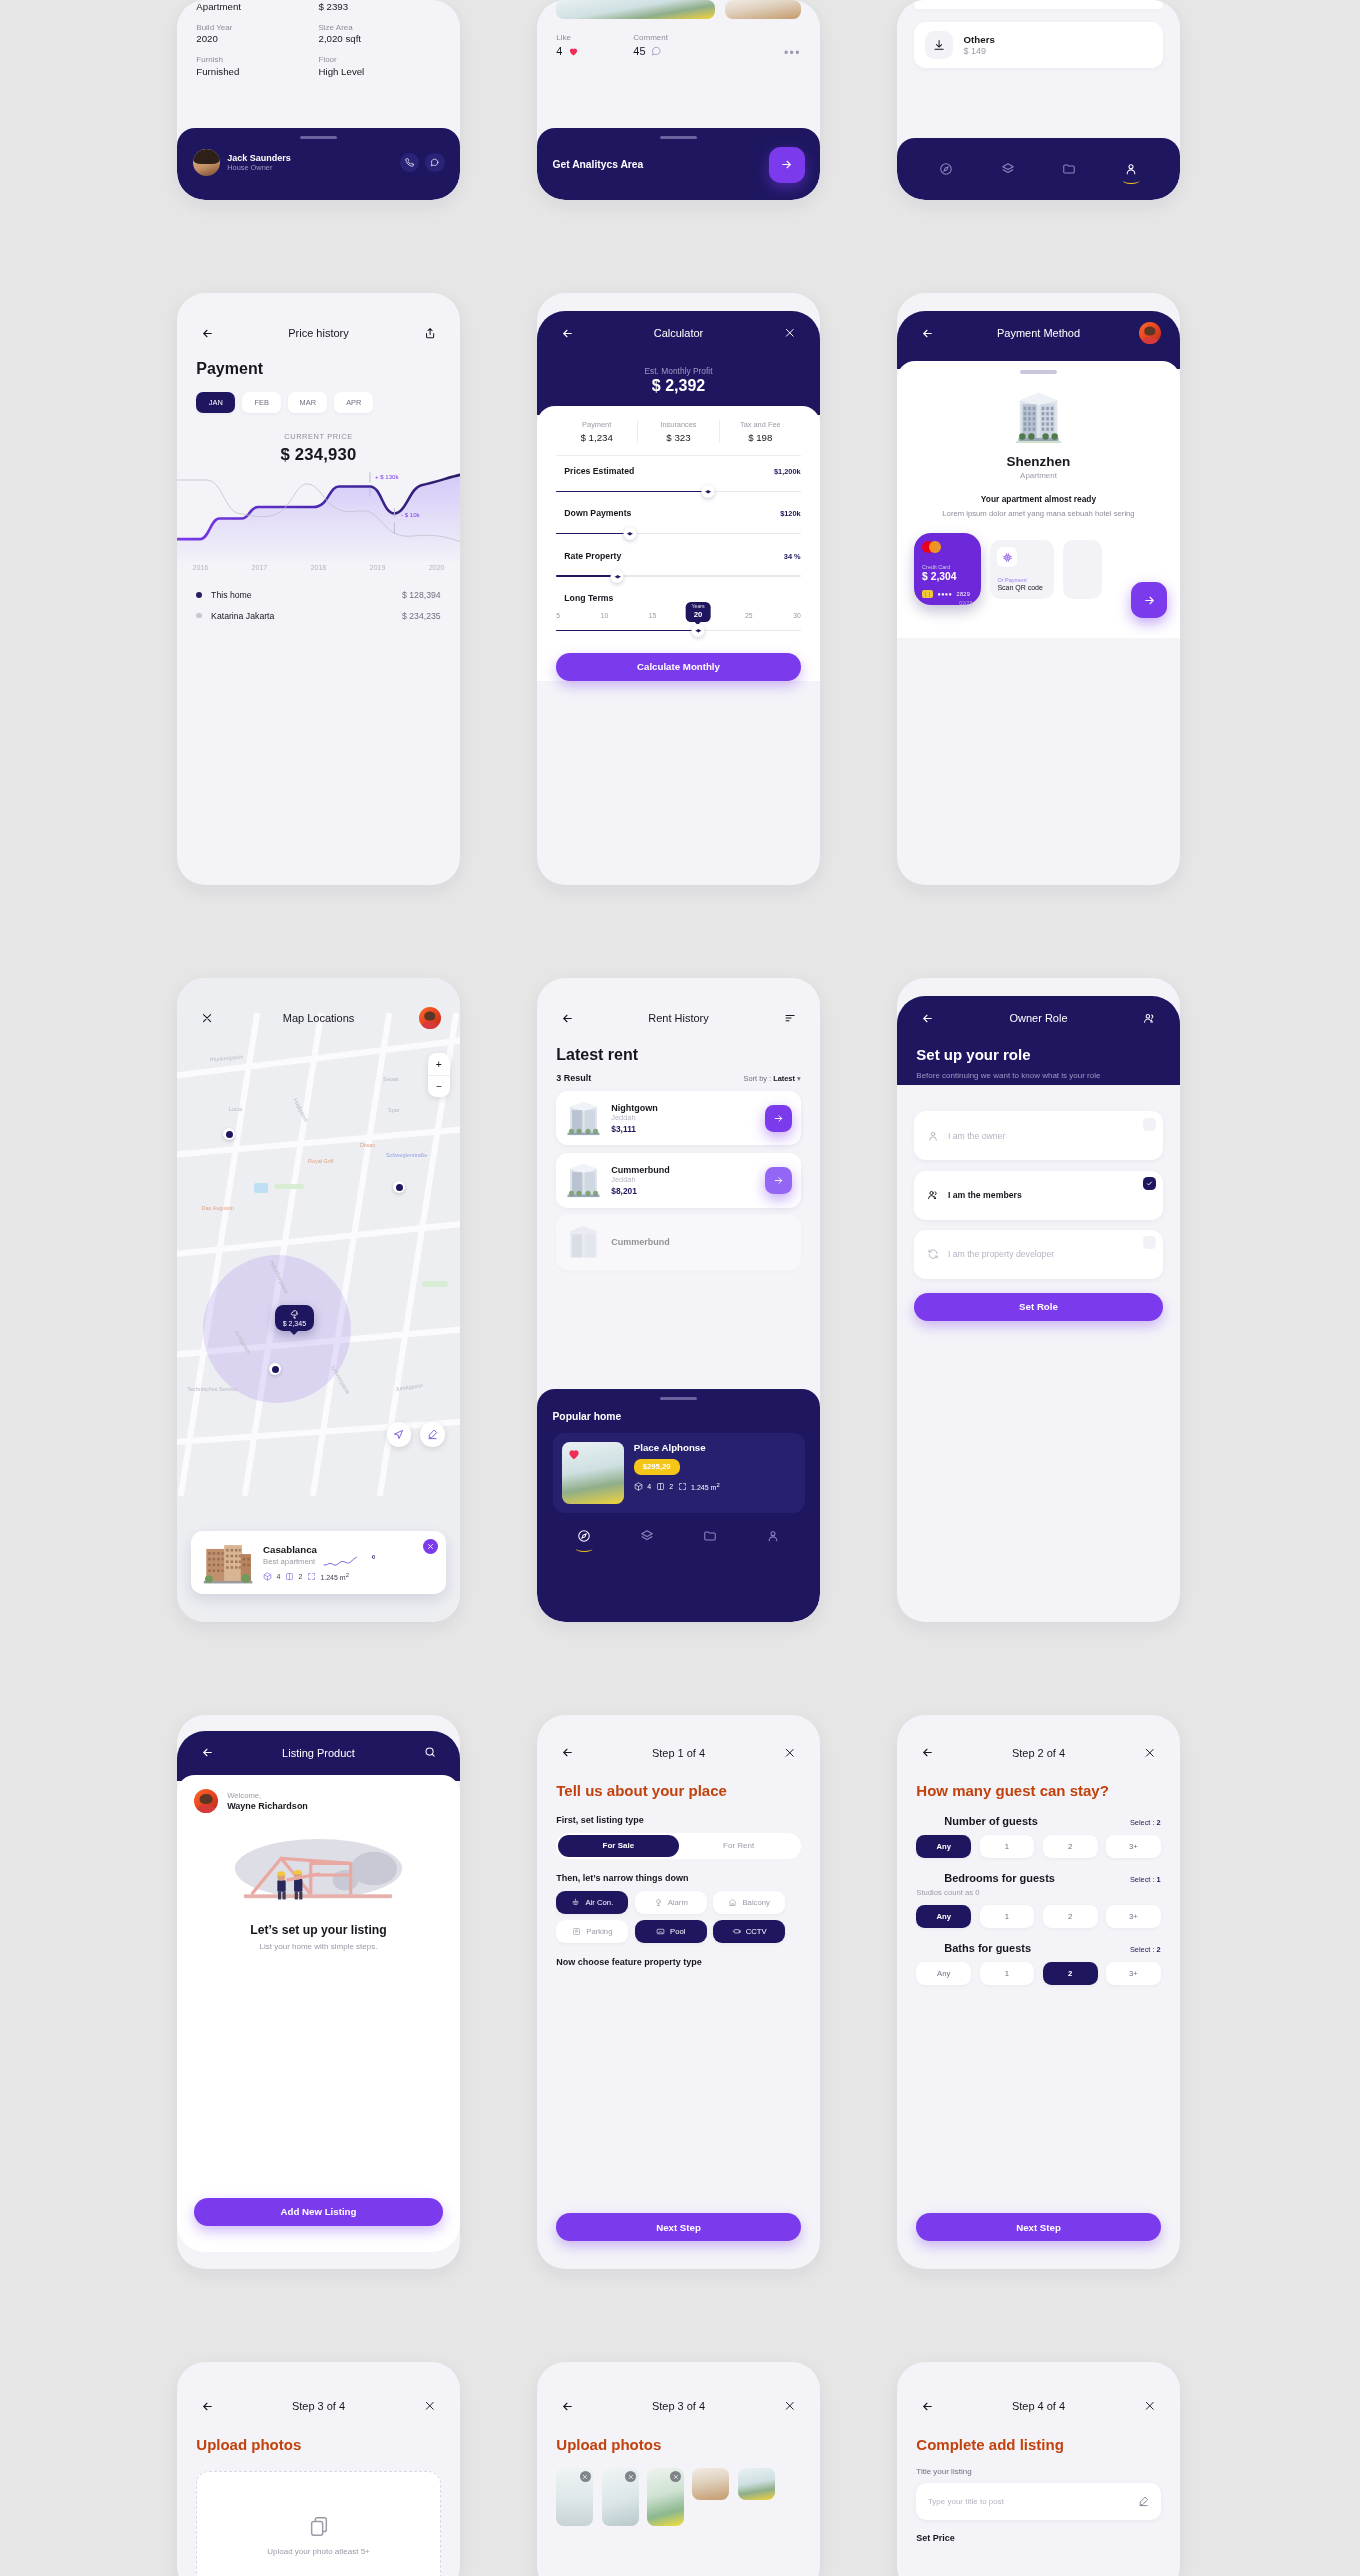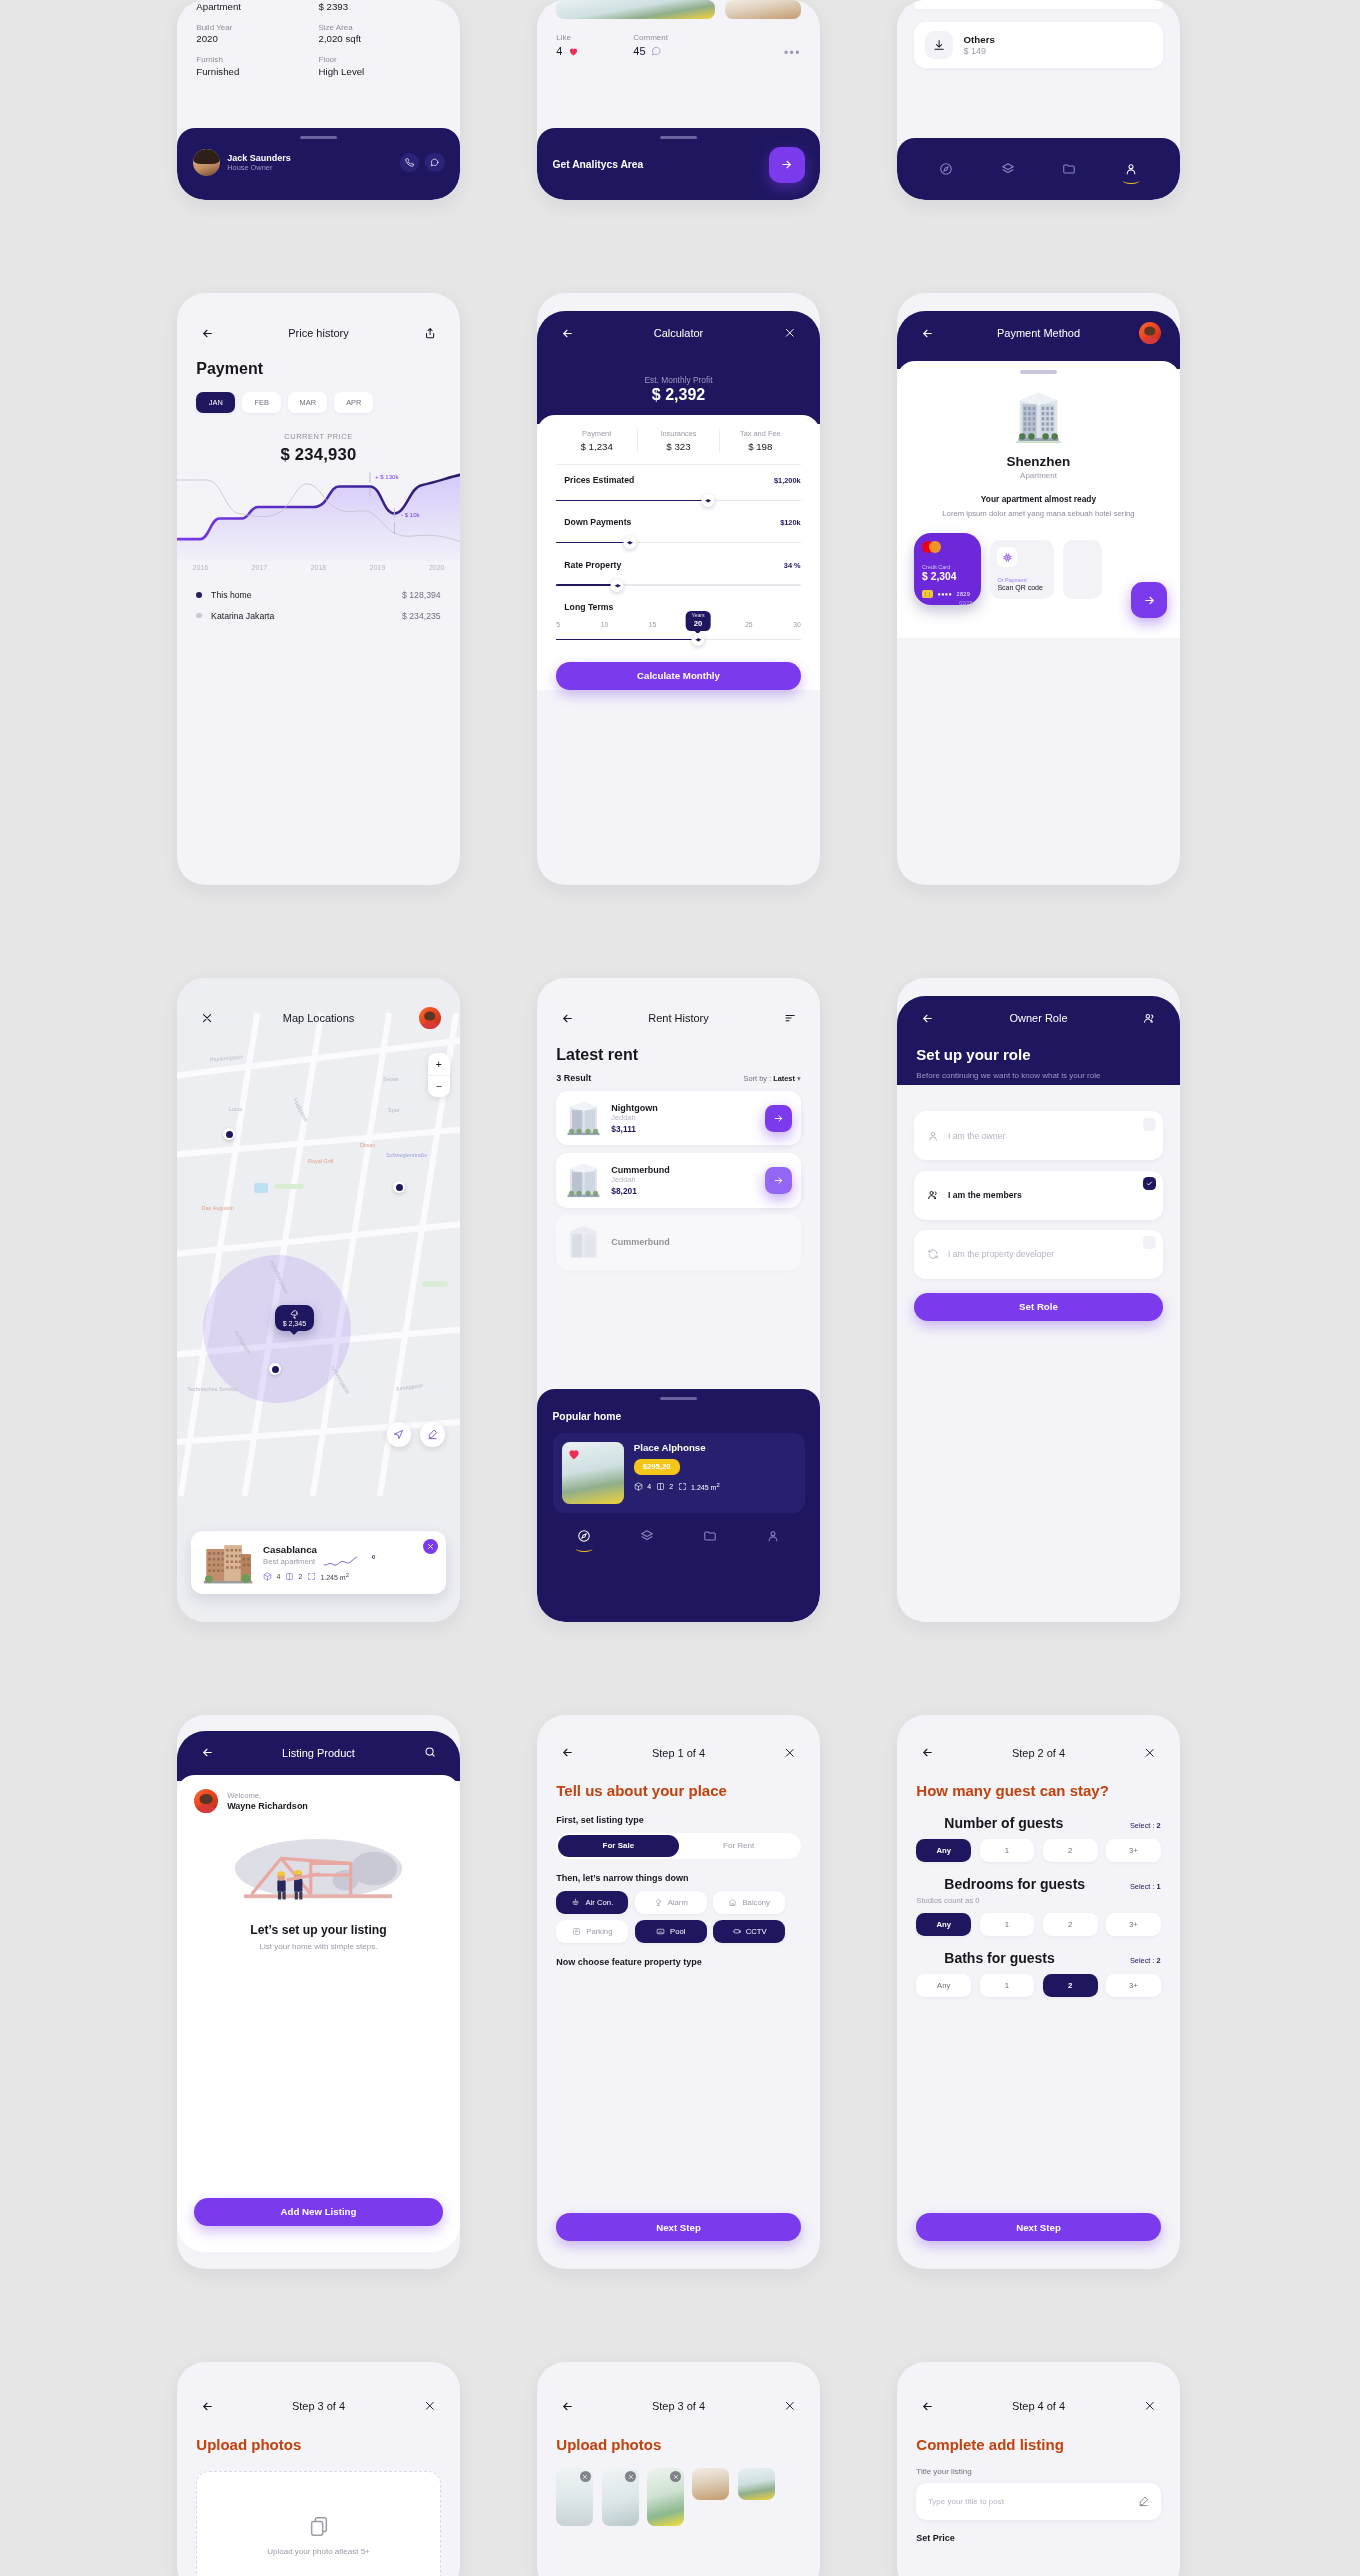--- a/index.html
+++ b/index.html
@@ -173,21 +173,21 @@
   .xaxis span{font-size:7px;color:#b4b4c2;}
   .legend{padding:0 19.3px;margin-top:19.3px;}
   .leg-row{display:flex;align-items:center;margin-bottom:10.3px;}
   .leg-dot{width:5.8px;height:5.8px;border-radius:50%;margin-right:9px;flex:0 0 auto;}
   .leg-name{font-size:8.7px;color:#16161d;}
   .leg-val{margin-left:auto;font-size:8.7px;color:#6e6e80;}
   .badge-up{position:absolute;font-size:6.1px;color:#7c3aed;font-weight:500;}
 
   
   .calc-head{background:#1e1760;padding-bottom:19.3px;border-radius:28px 28px 0 0;}
-  .calc-sub{text-align:center;font-size:8.4px;color:#9d97c4;margin-top:20px;}
+  .calc-sub{text-align:center;font-size:8.4px;color:#9d97c4;margin-top:11px;}
   .calc-amt{text-align:center;font-size:16px;font-weight:700;color:#fff;margin-top:1.3px;}
   .calc-body{background:#fff;border-radius:18px 18px 0 0;margin-top:-9px;padding:14px 19.3px 0;position:relative;}
   .trio{display:flex;}
   .trio .cell{flex:1;text-align:center;}
   .trio .cell + .cell{border-left:0.6px solid #ececf2;}
   .trio .k{font-size:7.4px;color:#9a9aa8;}
   .trio .v{font-size:9.7px;color:#16161d;margin-top:3.9px;}
   .divider{height:0.6px;background:#ececf2;margin:11.6px 0 2.6px;}
   .slider-label{display:flex;justify-content:space-between;align-items:baseline;margin-top:10.3px;margin-left:8px;}
   .slider-label .n{font-size:8.7px;font-weight:700;color:#16161d;}
@@ -337,21 +337,21 @@
   .segment div.on{background:#1e1760;color:#fff;font-weight:700;}
   .chips{display:flex;flex-wrap:wrap;gap:6.4px;padding:0 19.3px;margin-top:8.4px;}
   .chip-b{
     height:23px;border-radius:9px;background:#fff;color:#9a9aa8;font-size:7.7px;
     display:flex;align-items:center;justify-content:center;gap:5.2px;padding:0 9px;
     box-shadow:0 1.3px 3.9px rgba(30,25,80,.05);min-width:72px;
   }
   .chip-b.on{background:#1e1760;color:#fff;font-weight:500;}
   .chip-b.eq{min-width:0;width:72px;}
   .opt-h{display:flex;align-items:baseline;padding:0 19.3px;margin-top:14px;}
-  .opt-h .n{font-size:14px;font-weight:700;color:#16161d;padding-left:28px;}
+  .opt-h .n{font-size:11px;font-weight:700;color:#16161d;padding-left:28px;}
   .opt-h .s{margin-left:auto;font-size:7.4px;color:#1e1760;}
   .opt-h .s b{font-weight:700;}
   .opt-note{font-size:7.7px;color:#9a9aa8;padding:0 19.3px;margin-top:4.5px;}
   .opts{display:flex;gap:8.4px;padding:0 19.3px;margin-top:7.7px;}
   .opt{flex:1;height:23px;border-radius:8.4px;background:#fff;display:flex;align-items:center;
        justify-content:center;font-size:7.7px;color:#6e6e80;box-shadow:0 1.3px 3.9px rgba(30,25,80,.05);}
   .opt.on{background:#1e1760;color:#fff;font-weight:700;}
   .next-wrap{padding:0 19.3px;position:absolute;left:0;right:0;bottom:28px;}
 
   

